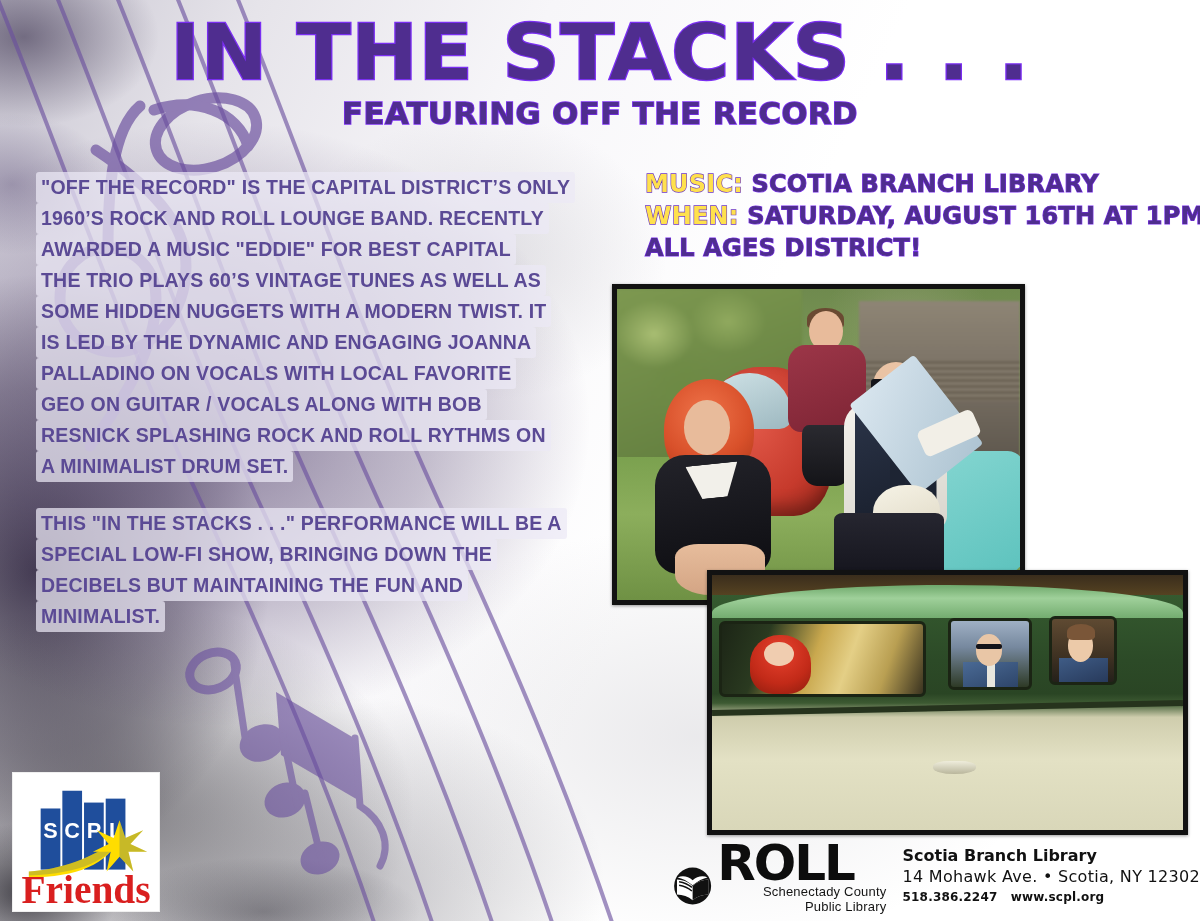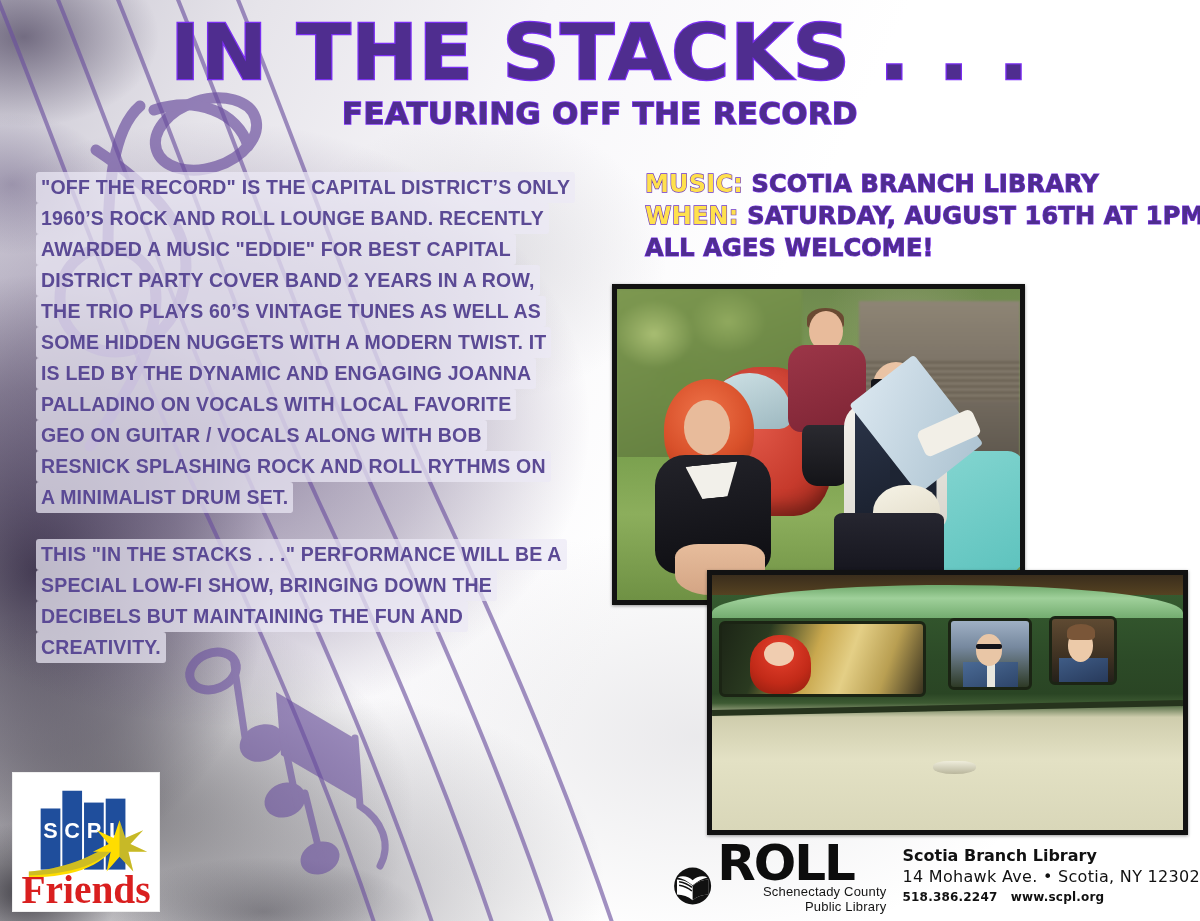--- a/index.html
+++ b/index.html
@@ -440,47 +440,46 @@
   <div id="title-block">
     <div id="main-title">IN THE STACKS . . .</div>
     <div id="sub-title">FEATURING OFF THE RECORD</div>
   </div>
 
   <div id="body-copy">
     <div class="para">
       <div class="line">"OFF THE RECORD" IS THE CAPITAL DISTRICT’S ONLY</div>
       <div class="line">1960’S ROCK AND ROLL LOUNGE BAND. RECENTLY</div>
       <div class="line">AWARDED A MUSIC "EDDIE" FOR BEST CAPITAL</div>
-      <div class="line">DISTRICT PARTY COVER BAND 2 YEARS IN A ROW,</div>
       <div class="line">THE TRIO PLAYS 60’S VINTAGE TUNES AS WELL AS</div>
       <div class="line">SOME HIDDEN NUGGETS WITH A MODERN TWIST. IT</div>
       <div class="line">IS LED BY THE DYNAMIC AND ENGAGING JOANNA</div>
       <div class="line">PALLADINO ON VOCALS WITH LOCAL FAVORITE</div>
       <div class="line">GEO ON GUITAR / VOCALS ALONG WITH BOB</div>
       <div class="line">RESNICK SPLASHING ROCK AND ROLL RYTHMS ON</div>
       <div class="line">A MINIMALIST DRUM SET.</div>
     </div>
     <div class="para">
       <div class="line">THIS "IN THE STACKS . . ." PERFORMANCE WILL BE A</div>
       <div class="line">SPECIAL LOW-FI SHOW, BRINGING DOWN THE</div>
       <div class="line">DECIBELS BUT MAINTAINING THE FUN AND</div>
-      <div class="line">CREATIVITY.</div>
+      <div class="line">MINIMALIST.</div>
     </div>
   </div>
 
   <div id="event-details">
     <div class="evt-line">
       <span class="evt-key">MUSIC:</span>
       <span>SCOTIA BRANCH LIBRARY</span>
     </div>
     <div class="evt-line">
       <span class="evt-key">WHEN:</span>
       <span>SATURDAY, AUGUST 16TH AT 1PM</span>
     </div>
-    <div class="evt-line">ALL AGES WELCOME!</div>
+    <div class="evt-line">ALL AGES DISTRICT!</div>
   </div>
 
   <div class="photo" id="photo-band">
     <div class="ph-inner band-bg">
       <div class="band-tree-left"></div>
       <div class="band-barn"></div>
       <div class="band-grass"></div>
       <div class="band-car"></div>
       <div class="band-chair"></div>
 

